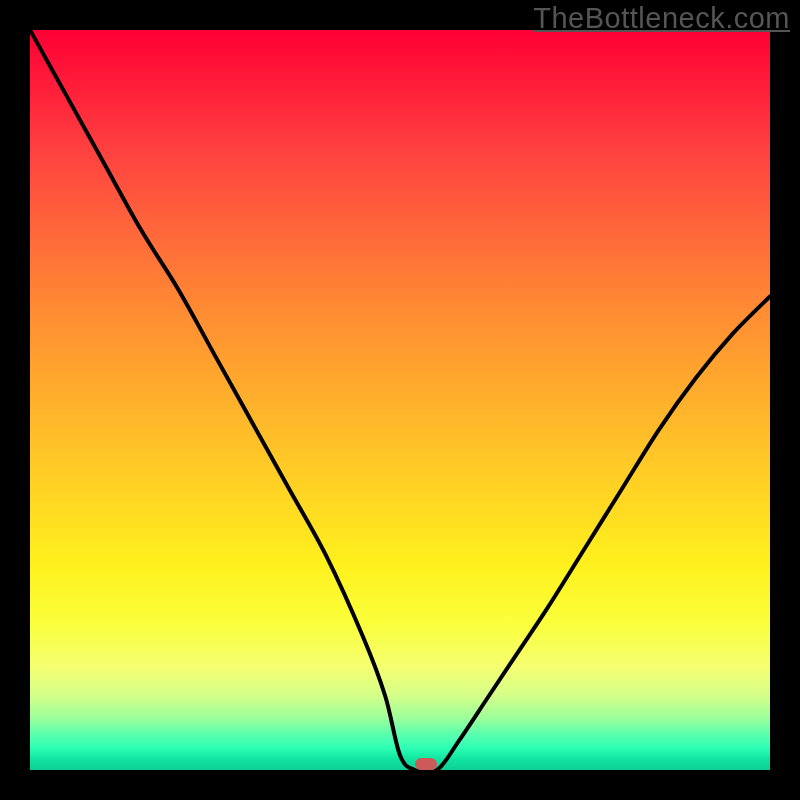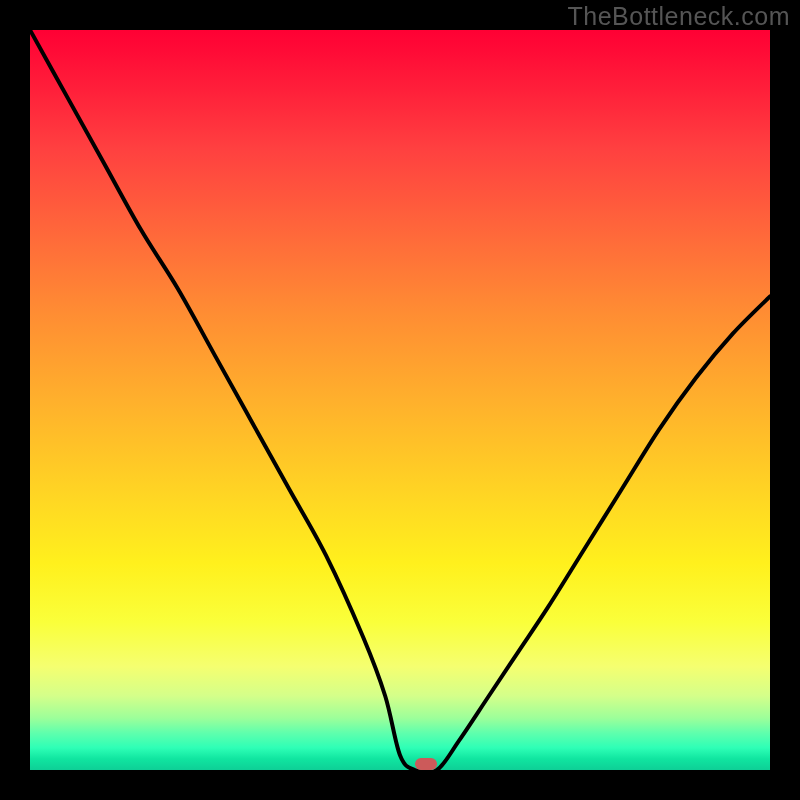--- a/index.html
+++ b/index.html
@@ -15,24 +15,25 @@
     position: relative;
     width: 800px;
     height: 800px;
     background: #000;
   }
   .watermark {
     position: absolute;
     top: 2px;
     right: 10px;
     color: #555;
-    font-size: 25px;
+    font-size: 29px;
     font-weight: 500;
     letter-spacing: 0.5px;
     z-index: 20;
+    text-decoration: underline;
   }
   .plot {
     position: absolute;
     left: 30px;
     top: 30px;
     width: 740px;
     height: 740px;
     overflow: hidden;
   }
   .gradient {

